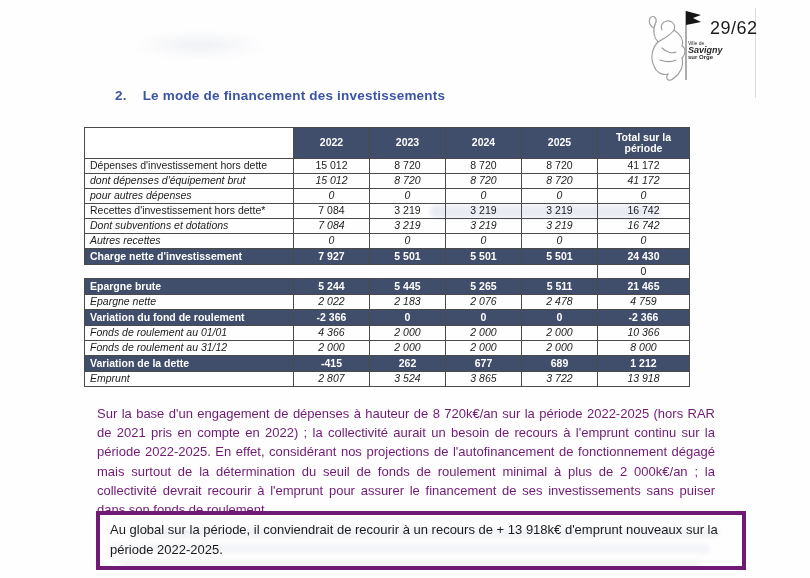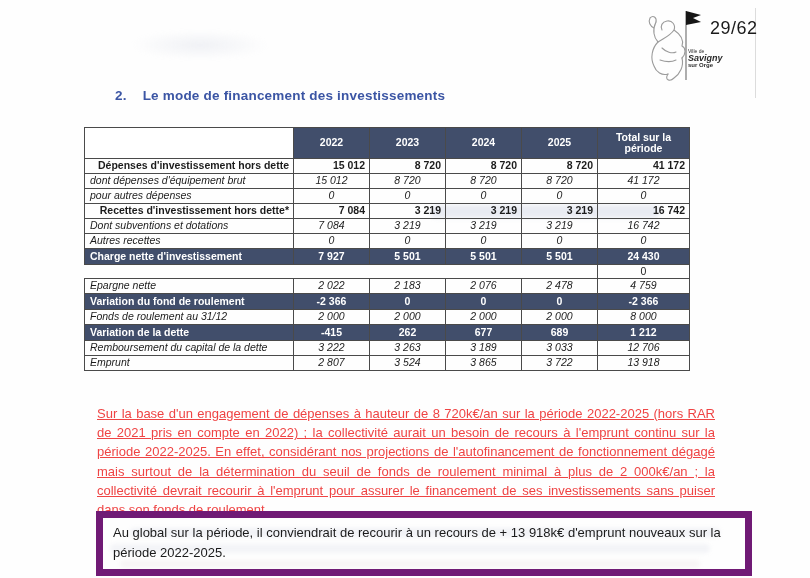--- a/index.html
+++ b/index.html
@@ -18,21 +18,21 @@
   .smudge.s5{left:110px;top:544px;width:600px;height:9px;background:linear-gradient(rgba(165,172,200,.12),rgba(165,172,200,.12));border-radius:5px;}
   .smudge.s6{left:120px;top:560px;width:580px;height:8px;background:linear-gradient(rgba(185,160,165,.10),rgba(185,160,165,.10));border-radius:5px;}
   .paper-edge{position:absolute;right:54px;top:8px;width:1px;height:90px;background:rgba(120,120,120,.25);}
 
   
   .corner{position:absolute;right:58px;top:8px;width:110px;height:80px;}
   .corner .pagenum{
     position:absolute;left:44px;top:10px;
     font-size:18px;color:#1a1a1a;letter-spacing:.5px;margin-left:24px;
   }
-  .corner .cap{position:absolute;left:46px;top:40px;line-height:7px;color:#2a2a2a;}
+  .corner .cap{position:absolute;left:46px;top:32px;line-height:7px;color:#2a2a2a;}
   .corner .cap .tiny{font-size:5px;display:block;}
   .corner .cap .name{font-size:9px;font-weight:bold;display:block;font-style:italic;}
   .corner .cap .sub{font-size:6px;display:block;font-weight:bold;}
   .corner svg{position:absolute;left:0;top:0;}
 
   
   .heading{
     position:absolute;left:115px;top:88px;display:flex;gap:16px;
     color:#3b55a4;font-size:13.5px;font-weight:bold;letter-spacing:.2px;
   }
@@ -41,34 +41,34 @@
   .tblwrap{position:absolute;left:84px;top:127px;}
   table{border-collapse:collapse;table-layout:fixed;width:605px;font-size:10.5px;}
   th,td{
     border:1px solid #4a4a4a;padding:0 4px;height:14px;
     text-align:center;vertical-align:middle;color:#1c1c1c;line-height:1.05;
     overflow:hidden;white-space:nowrap;
   }
   th{background:#414e6b;color:#fff;font-weight:bold;font-size:10.5px;height:30px;white-space:normal;}
   th.labelhead{background:#fff;}
   td.label{text-align:left;padding-left:5px;}
-  tr.bold td{font-weight:bold;text-align:right;}
+  tr.bold td{font-weight:normal;}
   tr.italic td{font-style:italic;}
   tr.dark td{background:#414e6b;color:#fff;font-weight:bold;height:15px;}
   tr.spacer td{height:13px;}
   tr.spacer td.nb{border-left:none;border-right:none;}
 
   
   .para{
     position:absolute;left:97px;top:391px;width:618px;
-    font-size:13px;line-height:19.2px;text-align:justify;color:#ef4444;text-decoration:underline;
+    font-size:13px;line-height:19.2px;text-align:justify;color:#701a75;
   }
   .redbox{
     position:absolute;left:96px;top:511px;width:622px;
-    border:7px solid #701a75;padding:5px 10px 7px 10px;
+    border:4px solid #701a75;padding:5px 10px 7px 10px;
     font-size:13px;line-height:19.5px;color:#1b1b1b;background:transparent;
   }
 </style>
 </head>
 <body>
 
 <div class="smudge s1"></div>
 <div class="smudge s2"></div>
 <div class="smudge s3"></div>
 <div class="smudge s4"></div>
@@ -181,61 +181,69 @@
           <td>24 430</td>
         </tr>
         <tr class="spacer">
           <td class="label nb"></td>
           <td class="nb"></td>
           <td class="nb"></td>
           <td class="nb"></td>
           <td class="nb"></td>
           <td>0</td>
         </tr>
+        <tr class="dark">
+          <td class="label">Epargne brute</td>
+          <td>5 244</td>
+          <td>5 445</td>
+          <td>5 265</td>
+          <td>5 511</td>
+          <td>21 465</td>
+        </tr>
         <tr class="italic">
           <td class="label">Epargne nette</td>
           <td>2 022</td>
           <td>2 183</td>
           <td>2 076</td>
           <td>2 478</td>
           <td>4 759</td>
         </tr>
         <tr class="dark">
           <td class="label">Variation du fond de roulement</td>
           <td>-2 366</td>
           <td>0</td>
           <td>0</td>
           <td>0</td>
           <td>-2 366</td>
         </tr>
         <tr class="italic">
+          <td class="label">Fonds de roulement au 01/01</td>
+          <td>4 366</td>
+          <td>2 000</td>
+          <td>2 000</td>
+          <td>2 000</td>
+          <td>10 366</td>
+        </tr>
+        <tr class="italic">
           <td class="label">Fonds de roulement au 31/12</td>
           <td>2 000</td>
           <td>2 000</td>
           <td>2 000</td>
           <td>2 000</td>
           <td>8 000</td>
         </tr>
         <tr class="dark">
           <td class="label">Variation de la dette</td>
           <td>-415</td>
           <td>262</td>
           <td>677</td>
           <td>689</td>
           <td>1 212</td>
         </tr>
         <tr class="italic">
-          <td class="label">Remboursement du capital de la dette</td>
-          <td>3 222</td>
-          <td>3 263</td>
-          <td>3 189</td>
-          <td>3 033</td>
-          <td>12 706</td>
-        </tr>
-        <tr class="italic">
           <td class="label">Emprunt</td>
           <td>2 807</td>
           <td>3 524</td>
           <td>3 865</td>
           <td>3 722</td>
           <td>13 918</td>
         </tr>
       </tbody>
   </table>
 </div>

